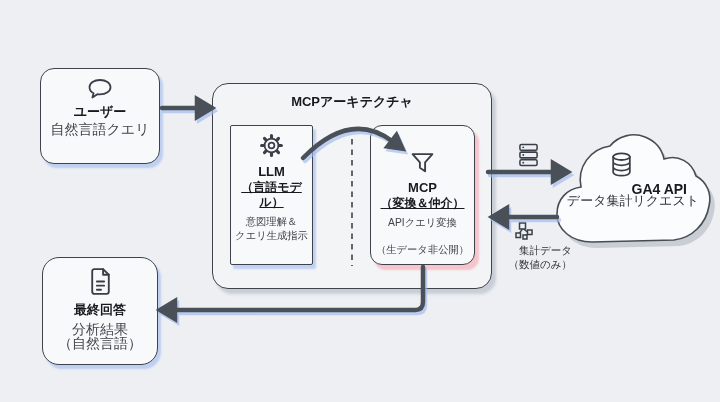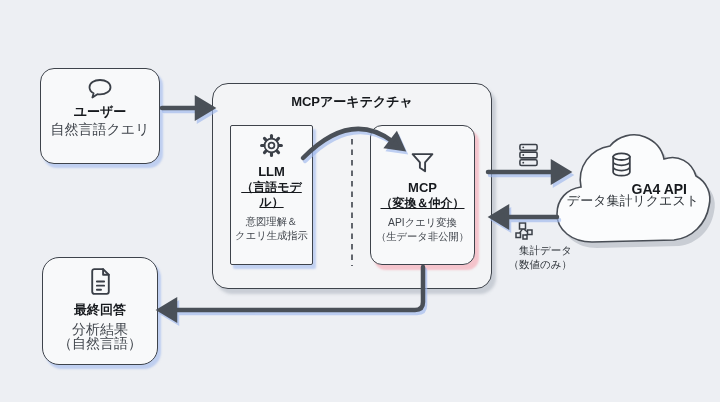--- a/index.html
+++ b/index.html
@@ -110,21 +110,21 @@
 
   <div class="box shadow-pink" id="mcp-box">
     <span class="icon">
       <svg width="25" height="24" viewBox="0 0 24 22">
         <path class="stroke-icon" d="M2.5 2.5 H21.5 L14.5 10.5 V19 L9.5 15.5 V10.5 Z"></path>
       </svg>
     </span>
     <span class="title">MCP</span>
     <span class="subtitle-bold">（変換＆仲介）</span>
     <span class="desc">APIクエリ変換</span>
-    <span class="desc" style="margin-top:0;text-align:center;">（生データ非公開）</span>
+    <span class="desc" style="margin-top:13px;text-align:center;">（生データ非公開）</span>
   </div>
 
   <div class="box shadow-blue" id="answer-box">
     <span class="icon">
       <svg width="25" height="29" viewBox="0 0 24 28">
         <path class="stroke-icon" d="M6 2 H14.5 L20 7.5 V24 C20 25.1 19.1 26 18 26 H6 C4.9 26 4 25.1 4 24 V4 C4 2.9 4.9 2 6 2 Z"></path>
         <path class="stroke-icon" d="M14.5 2 V7.5 H20"></path>
         <path class="stroke-icon" d="M8.5 14 H15.5 M8.5 18 H15.5 M8.5 22 H12.5"></path>
       </svg>
     </span>

